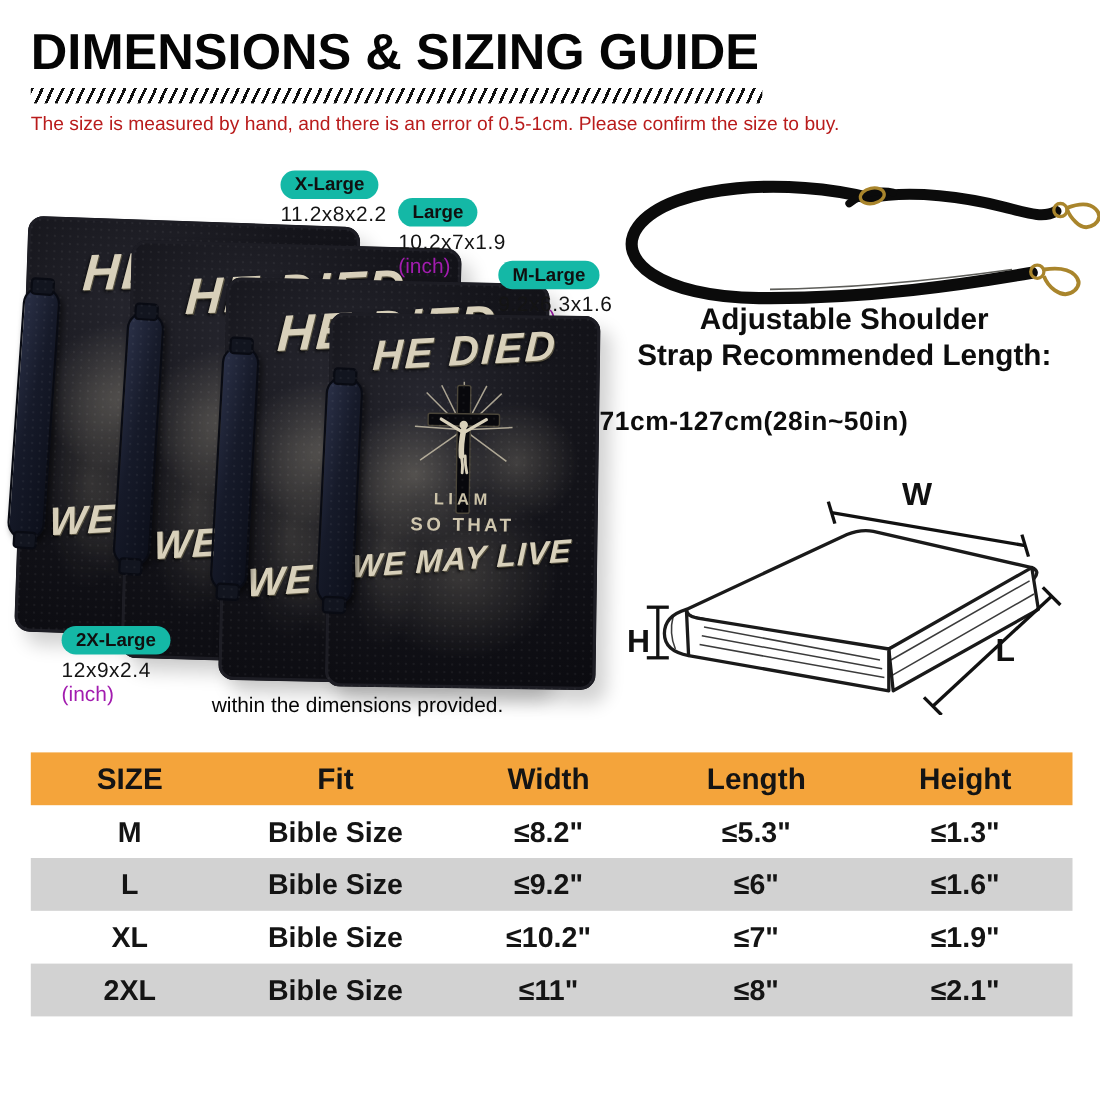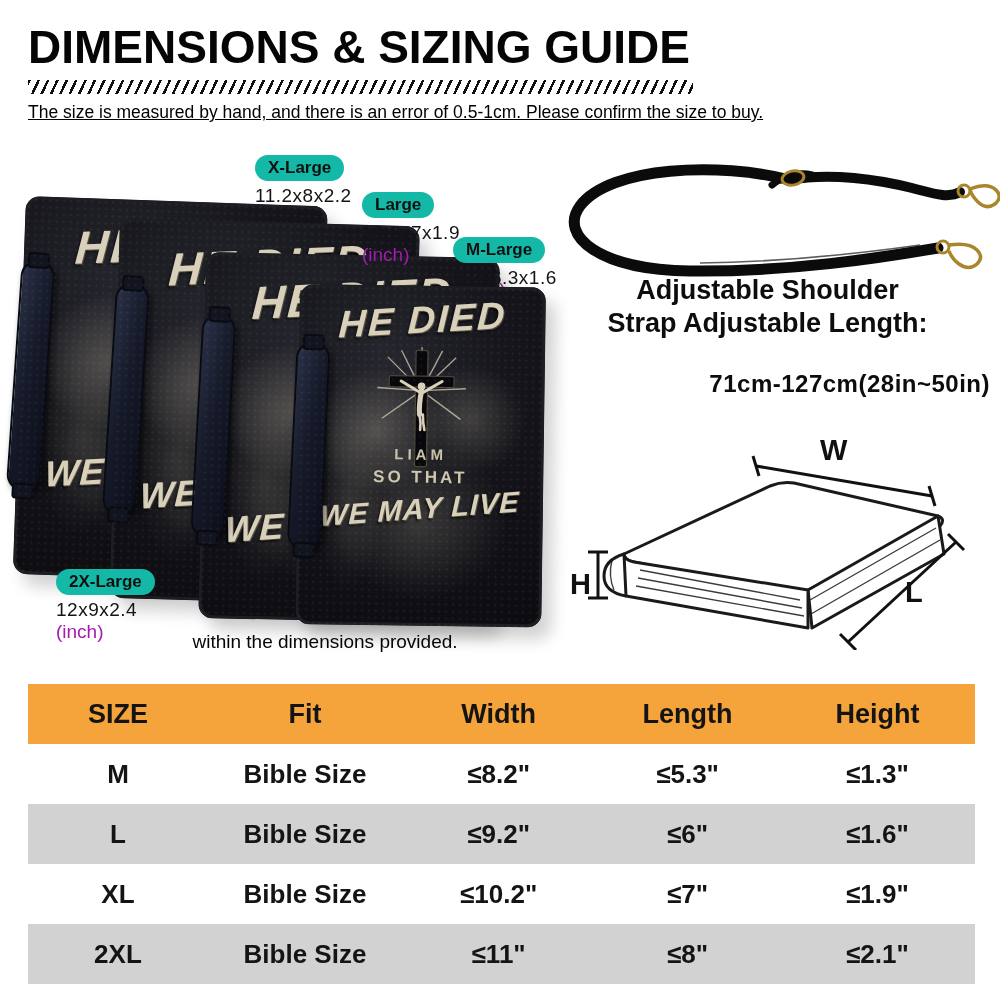--- a/index.html
+++ b/index.html
@@ -4,21 +4,21 @@
 <style>
   html,body{margin:0;padding:0;background:#fff;}
   body{width:1001px;height:1001px;position:relative;overflow:hidden;
        font-family:"Liberation Sans", sans-serif;color:#000;}
   .abs{position:absolute;}
 
   
   .title{left:28px;top:20px;font-size:46px;font-weight:bold;letter-spacing:0px;color:#050505;white-space:nowrap;}
   .hatch{left:28px;top:80px;width:665px;height:14px;
          background:repeating-linear-gradient(115deg,#101010 0 2.5px,transparent 2.5px 8.5px);}
-  .subtitle{left:28px;top:102px;font-size:17.5px;color:#000000;white-space:nowrap;text-decoration:underline;}
+  .subtitle{left:28px;top:102px;font-size:17.5px;color:#b91c1c;white-space:nowrap;}
 
   
   .cover{position:absolute;border-radius:14px;transform-origin:top left;
          background:
            radial-gradient(120% 90% at 35% 22%,#26262e 0%,#15151b 42%,#0b0b10 100%);
          box-shadow:inset 0 0 0 3px #1d1d24, 10px 12px 16px rgba(0,0,0,.18);}
   .cover::after{content:"";position:absolute;inset:0;border-radius:inherit;
          background-image:radial-gradient(rgba(255,255,255,.05) 1px,transparent 1.4px);
          background-size:7px 7px;pointer-events:none;}
   .grunge{position:absolute;inset:6% 5%;pointer-events:none;filter:blur(1px);
@@ -52,32 +52,32 @@
 
   
   .pill{display:inline-block;background:#14b8a6;border-radius:999px;padding:3px 13px;
         font-size:17px;font-weight:bold;color:#101010;white-space:nowrap;}
   .dims{font-size:19px;color:#141414;letter-spacing:.5px;white-space:nowrap;margin-top:4px;}
   .unit{font-size:19px;color:#a21caf;white-space:nowrap;}
 
   
   .strap-head{left:545px;top:274px;width:445px;text-align:center;font-size:27px;
         font-weight:bold;line-height:1.22;color:#0d0d0d;}
-  .strap-range{left:545px;top:370px;width:445px;text-align:right;font-size:24px;
+  .strap-range{left:545px;top:370px;width:445px;text-align:left;font-size:24px;
         font-weight:bold;color:#0d0d0d;letter-spacing:.5px;}
 
   
   .dim-label{font-size:29px;font-weight:bold;color:#111;}
 
   
   .note{left:100px;top:630px;width:450px;text-align:center;font-size:19px;color:#050505;line-height:1.22;}
 
   
   .table{left:28px;top:684px;width:947px;}
-  .tr{display:grid;grid-template-columns:19% 20.5% 20.4% 19.5% 20.6%;height:60px;}
+  .tr{display:grid;grid-template-columns:19% 20.5% 20.4% 19.5% 20.6%;height:48px;}
   .tr > div{display:flex;align-items:center;justify-content:center;
         font-weight:bold;font-size:26px;color:#141414;white-space:nowrap;}
   .tr.head{background:#F4A43B;} .tr.head > div{font-size:27px;}
   .tr.gray{background:#D2D2D2;}
 </style>
 </head>
 <body>
 
 <div class="abs title">DIMENSIONS &amp; SIZING GUIDE</div>
 <div class="abs hatch"></div>
@@ -197,21 +197,21 @@
     <div class="d-sothat">SO THAT</div>
     <div class="d-bottom">WE MAY LIVE</div>
   </div>
   <div class="handle"></div>
 </div>
 
 <div class="abs" style="left:255px;top:155px;">
   <span class="pill">X-Large</span>
   <div class="dims">11.2x8x2.2</div>
 </div>
-<div class="abs" style="left:362px;top:180px;margin-top:12px;">
+<div class="abs" style="left:362px;top:180px;">
   <span class="pill">Large</span>
   <div class="dims">10.2x7x1.9</div>
   <div class="unit">(inch)</div>
 </div>
 <div class="abs" style="left:453px;top:237px;">
   <span class="pill">M-Large</span>
   <div class="dims">9.2x6.3x1.6</div>
 </div>
 <div class="abs" style="left:56px;top:569px;">
   <span class="pill">2X-Large</span>
@@ -226,21 +226,21 @@
   <path d="M150 105 C 240 104 320 94 370 87" stroke="#35342f" stroke-width="1.6" fill="none" opacity=".8"></path>
   <ellipse cx="243" cy="20" rx="11" ry="7" fill="none" stroke="#a9852c" stroke-width="3" transform="rotate(-12 243 20)"></ellipse>
   <circle cx="393" cy="89" r="6" fill="none" stroke="#a9852c" stroke-width="3"></circle>
   <path d="M399 87 q 20 -3 28 5 q 7 7 0 14 q -8 7 -18 0 q -7 -5 -10 -13" fill="none" stroke="#a9852c" stroke-width="3.5"></path>
   <circle cx="414" cy="33" r="6" fill="none" stroke="#a9852c" stroke-width="3"></circle>
   <path d="M420 31 q 18 -7 26 1 q 7 7 -1 14 q -9 6 -17 -2 q -6 -6 -8 -12" fill="none" stroke="#a9852c" stroke-width="3.5"></path>
 </svg>
 
 <div class="abs strap-head">
   <div>Adjustable Shoulder</div>
-  <div>Strap Adjustable Length:</div>
+  <div>Strap Recommended Length:</div>
 </div>
 <div class="abs strap-range">71cm-127cm(28in~50in)</div>
 
 <svg class="abs" style="left:560px;top:430px;" width="440" height="220" viewBox="0 0 440 220">
   <g stroke="#1a1a1a" stroke-width="3" fill="#ffffff" stroke-linejoin="round">
     <path d="M64 124 L210 56 Q 222 51 234 53 L378 86 Q 386 89 380 96 L248 160 Q 238 165 226 163 L74 132 Q 64 130 64 124 Z"></path>
     <path d="M378 86 L384 124 L252 198 L248 160 Z"></path>
     <path d="M64 124 L66 166 L248 198 L248 160 L74 132 Q 64 130 64 124 Z"></path>
     <path d="M64 124 Q 44 130 44 146 Q 44 162 66 166" fill="none"></path>
   </g>

